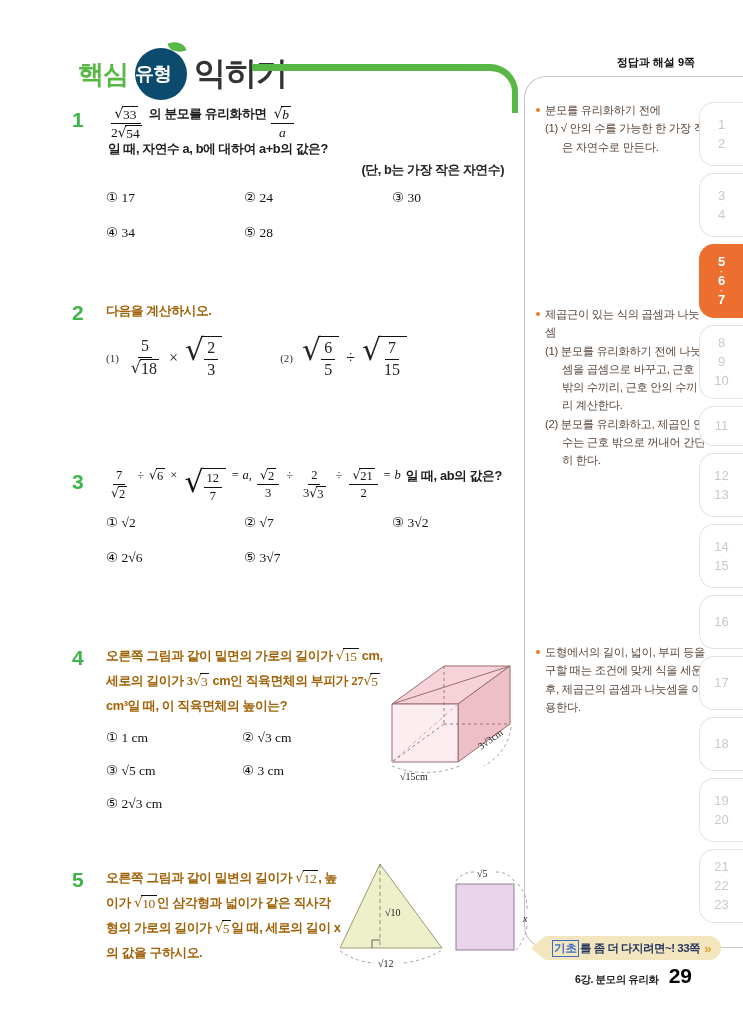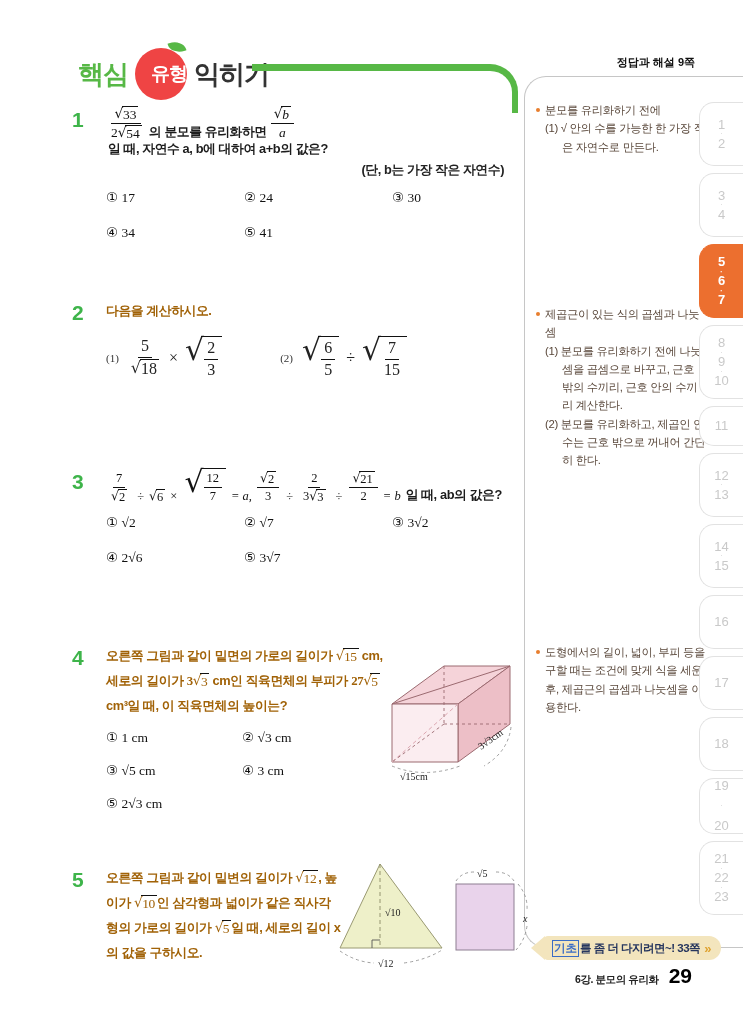--- a/index.html
+++ b/index.html
@@ -3,26 +3,26 @@
 <meta charset="utf-8">
 <style>
   html,body{margin:0;padding:0;}
   body{
     width:743px;height:1024px;position:relative;background:#ffffff;
     font-family:"Liberation Sans",sans-serif;color:#222;overflow:hidden;
   }
   
   .hdr{position:absolute;left:78px;top:48px;display:flex;align-items:center;gap:7px;}
   .hdr .tgreen{font-size:26px;font-weight:800;color:#57b846;letter-spacing:-1px;}
-  .badge{position:relative;width:52px;height:52px;border-radius:50%;background:#ef4444;
-         display:flex;align-items:center;justify-content:flex-end;}
+  .badge{position:relative;width:52px;height:52px;border-radius:50%;background:#0c4a6e;
+         display:flex;align-items:center;justify-content:flex-start;}
   .badge .btxt{color:#fff;font-size:19px;font-weight:800;letter-spacing:-1px;}
   .badge::after{content:"";position:absolute;top:-7px;right:2px;width:16px;height:12px;
          background:#57b846;border-radius:0 90% 0 90%;transform:rotate(-18deg);}
-  .hdr .tblack{font-size:26px;font-weight:700;color:#333;letter-spacing:-1px;}
+  .hdr .tblack{font-size:32px;font-weight:700;color:#333;letter-spacing:-1px;}
   .hline{position:absolute;left:252px;top:64px;width:260px;height:42px;
          border-top:7px solid #57b846;border-right:6px solid #57b846;
          border-top-right-radius:28px;}
   .ansref{position:absolute;right:48px;top:55px;font-size:11px;font-weight:700;color:#111;}
   
   .sidebar{position:absolute;left:524px;top:76px;width:219px;height:872px;
          border:1.4px solid #c6c6c6;border-right:none;border-radius:22px 0 0 22px;box-sizing:border-box;}
   .note{position:absolute;left:11px;width:170px;font-size:11.3px;line-height:1.62;
          color:#584639;letter-spacing:-0.3px;}
   .note .nt{padding-left:9px;text-indent:-9px;}
@@ -33,21 +33,21 @@
   
   .tabs{position:absolute;left:699px;top:102px;width:44px;display:flex;flex-direction:column;gap:7px;}
   .tab{box-sizing:border-box;border:1.4px solid #e2e2e2;border-right:none;border-radius:15px 0 0 15px;
        background:#fff;display:flex;flex-direction:column;align-items:center;justify-content:center;
        color:#c9c9c9;font-size:13px;line-height:1.05;}
   .tab .tdot{font-size:7px;line-height:0.8;color:#d5d5d5;}
   .tab.active{background:#ec6f2f;border-color:#ec6f2f;color:#fff;font-weight:700;}
   .tab.active .tdot{color:#fff;}
   
   .math, .mline{font-family:"Liberation Serif","DejaVu Serif",serif;}
-  .mline{display:flex;align-items:flex-end;flex-wrap:wrap;font-size:13.5px;color:#111;}
+  .mline{display:flex;align-items:flex-start;flex-wrap:wrap;font-size:13.5px;color:#111;}
   .fr{display:inline-flex;flex-direction:column;align-items:center;text-align:center;
       margin:0 2px;line-height:1.18;}
   .fr>.nu{border-bottom:1.1px solid #111;padding:0 3px 1px;display:inline-flex;align-items:flex-start;justify-content:center;}
   .fr>.de{padding:1px 3px 0;display:inline-flex;align-items:flex-start;justify-content:center;}
   .sq{display:inline-flex;align-items:flex-start;font-family:"Liberation Serif","DejaVu Serif",serif;font-weight:400;}
   .sq::before{content:"\221A";font-family:"DejaVu Serif",serif;line-height:1.12;margin-right:-1px;}
   .sq>.rad{border-top:1px solid #111;line-height:1.12;padding:0 2px 0 1px;}
   .sqt{display:inline-flex;align-items:flex-start;margin:0 2px;}
   .sqt::before{content:"\221A";font-family:"DejaVu Serif",serif;font-size:30px;line-height:0.95;margin-right:-3px;}
   .sqt>.rad{border-top:1.2px solid #111;padding:2px 4px 0 3px;}
@@ -158,21 +158,21 @@
     </div>
     <div class="tab" style="height: 54px;">
       <span>16</span>
     </div>
     <div class="tab" style="height: 54px;">
       <span>17</span>
     </div>
     <div class="tab" style="height: 54px;">
       <span>18</span>
     </div>
-    <div class="tab" style="height: 56px; justify-content: space-between;">
+    <div class="tab" style="height: 64px;">
       <span>19</span>
       <span class="tdot">·</span>
       <span>20</span>
     </div>
     <div class="tab" style="height: 74px;">
       <span>21</span>
       <span class="tdot">·</span>
       <span>22</span>
       <span class="tdot">·</span>
       <span>23</span>
@@ -206,21 +206,21 @@
         <span class="de it">a</span>
       </span>
       <span class="kr">일 때, 자연수 a, b에 대하여 a+b의 값은?</span>
     </div>
     <div class="cond">(단, b는 가장 작은 자연수)</div>
     <div class="choices c3">
       <span>① 17</span>
       <span>② 24</span>
       <span>③ 30</span>
       <span>④ 34</span>
-      <span>⑤ 41</span>
+      <span>⑤ 28</span>
     </div>
   </div>
 </div>
 
 <div class="prob p2">
   <div class="pnum">2</div>
   <div class="pbody">
     <div class="ptext">다음을 계산하시오.</div>
     <div class="exprs math">
       <span class="expr">

